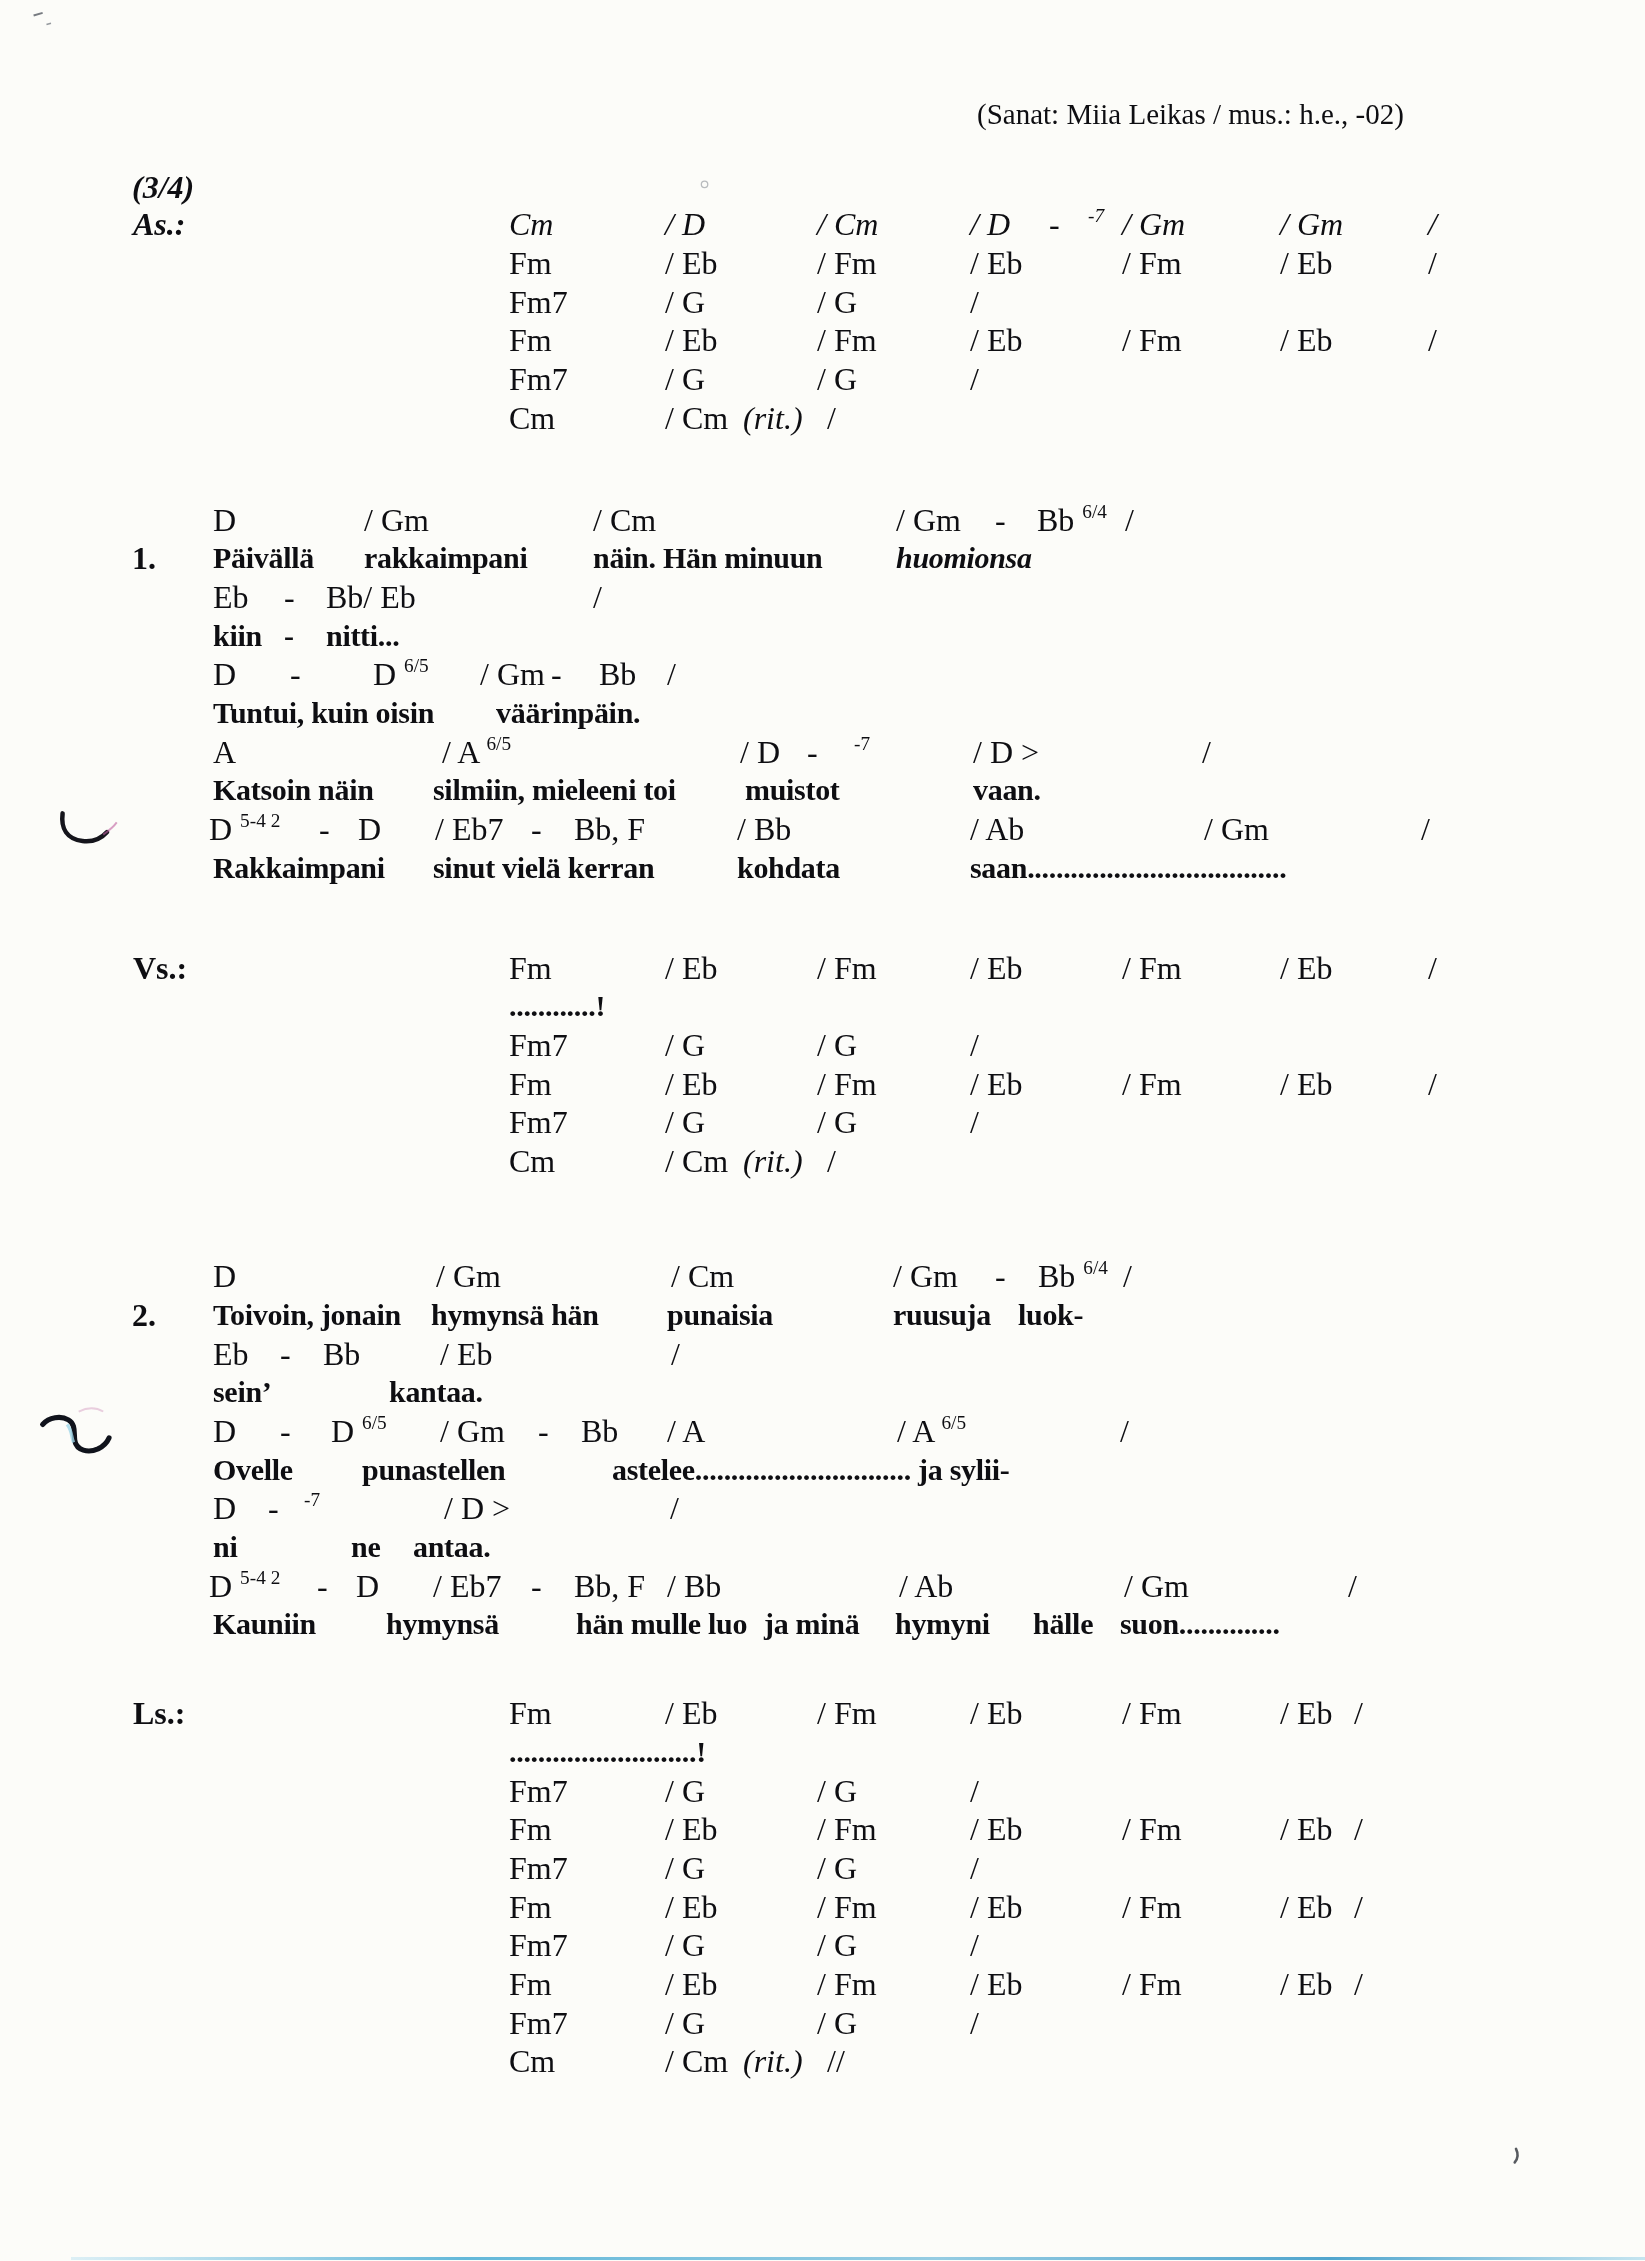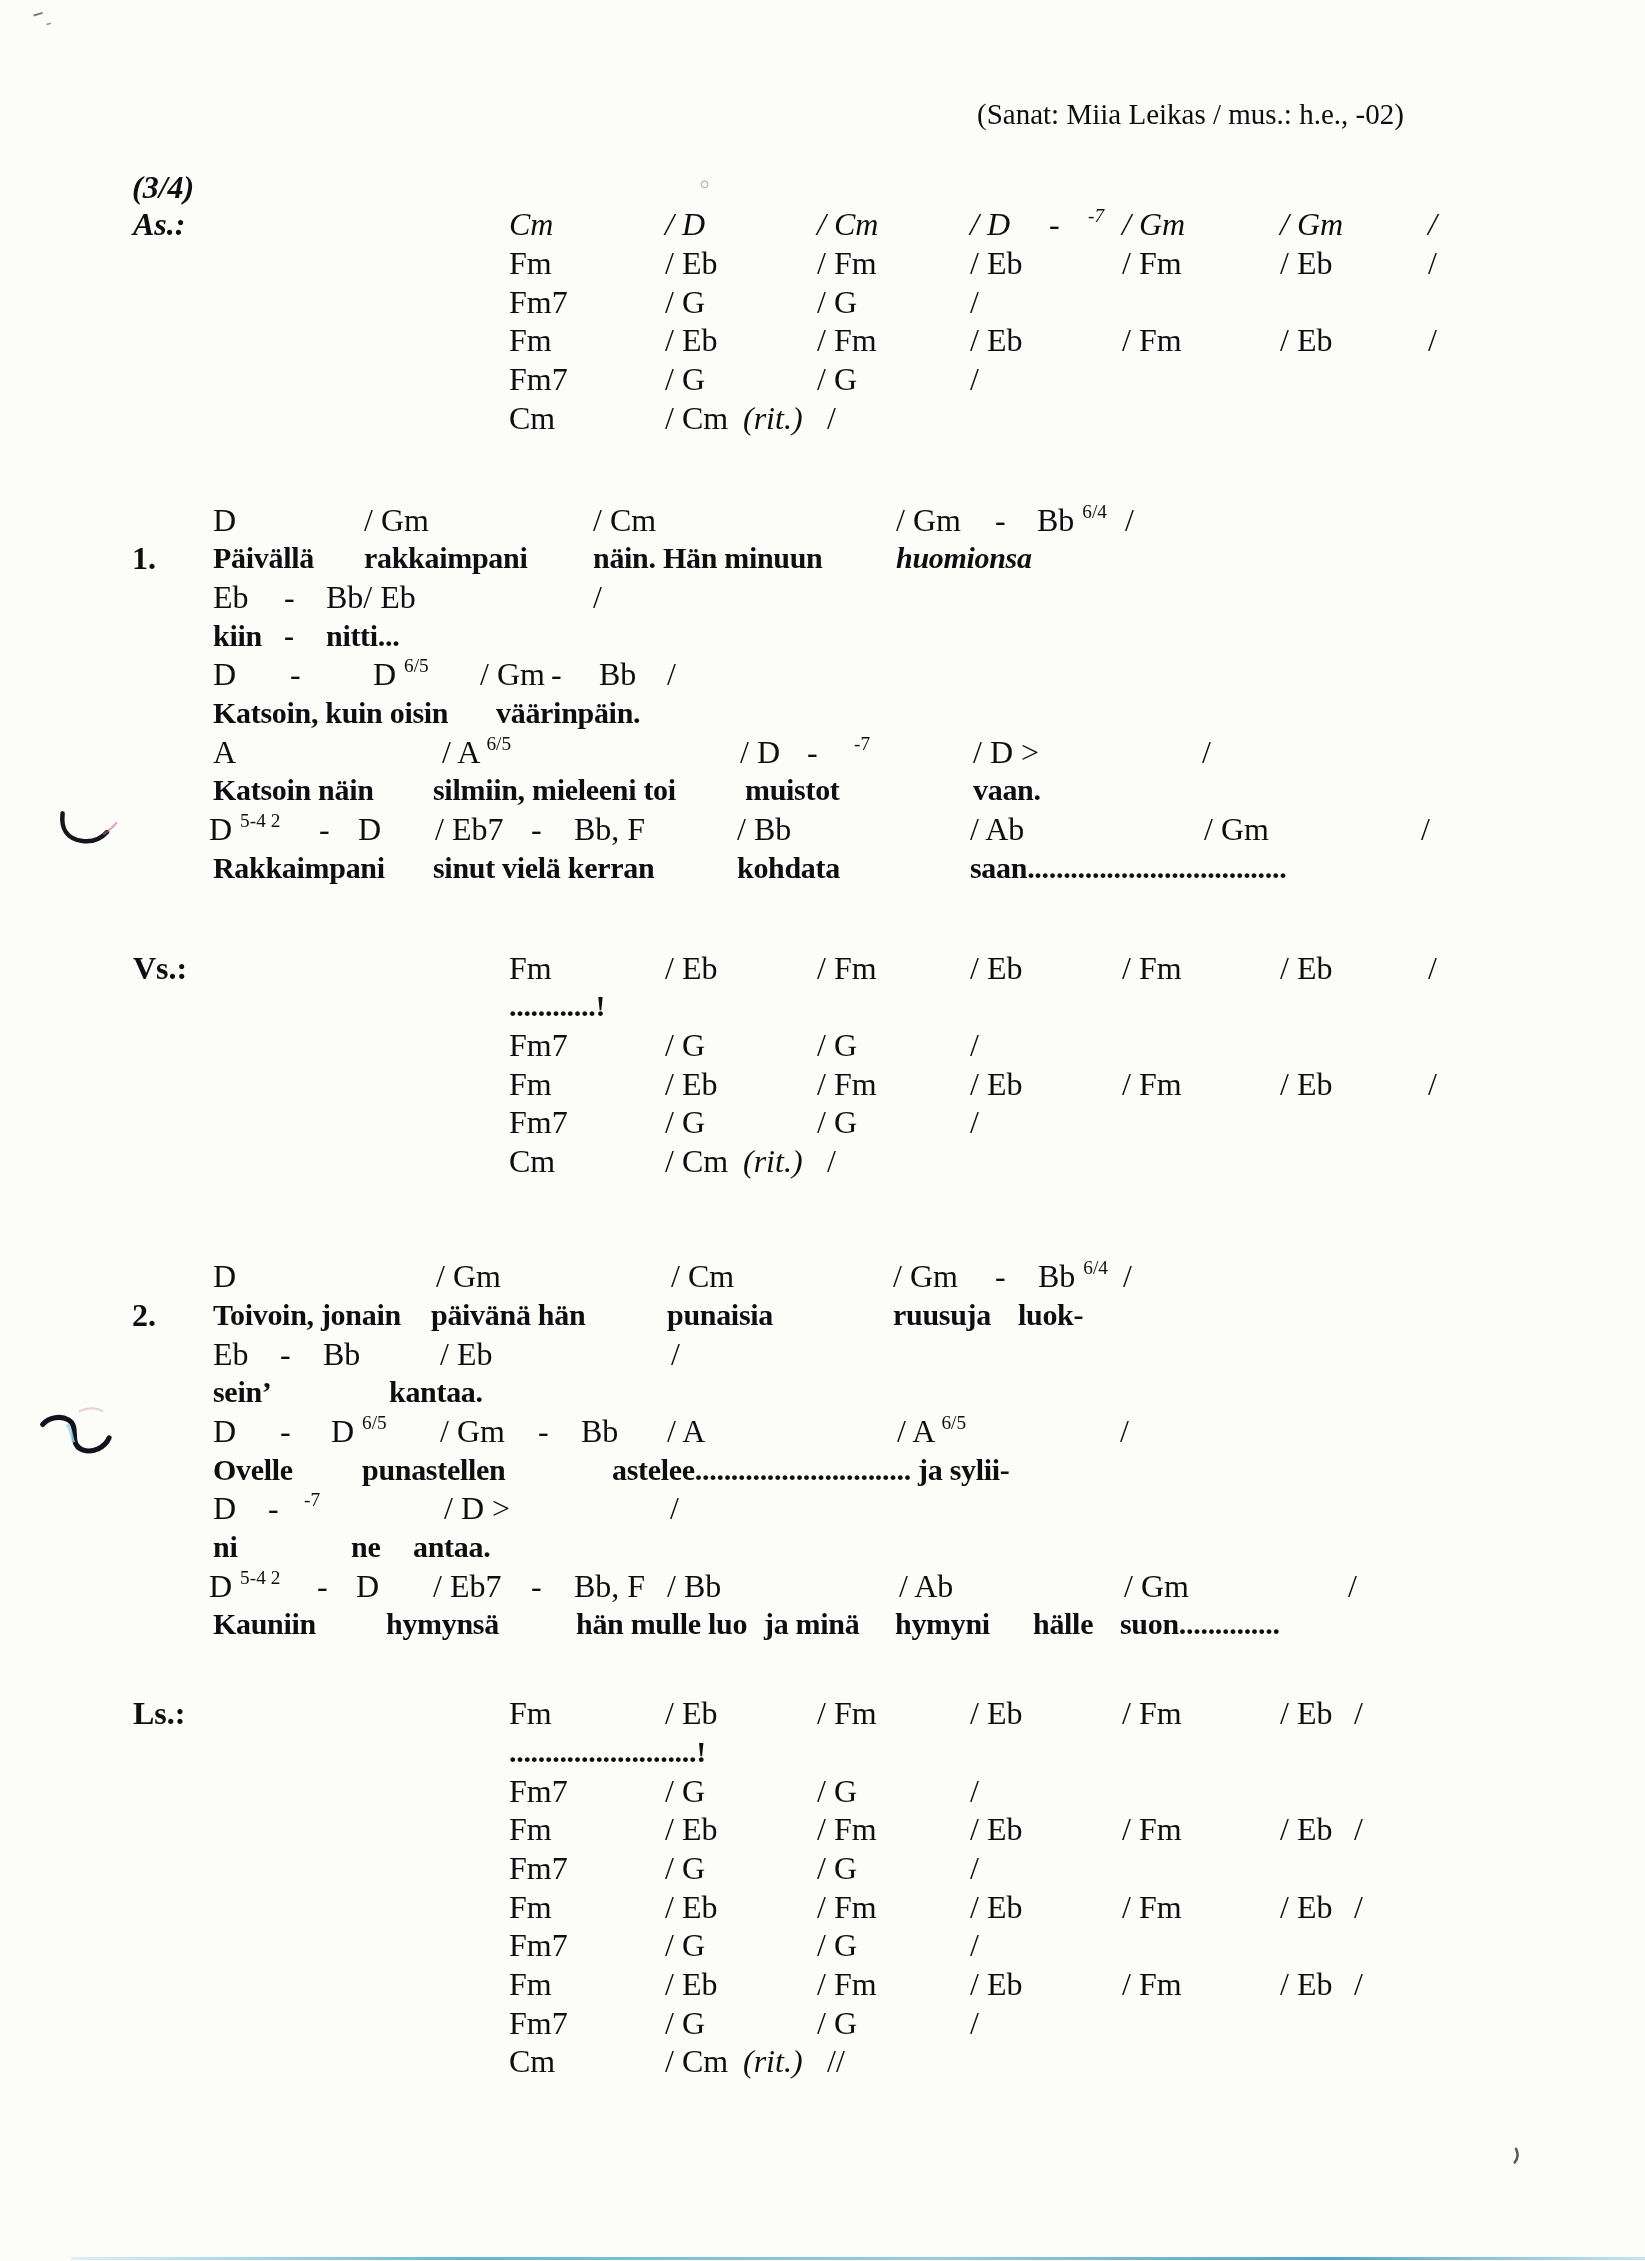--- a/index.html
+++ b/index.html
@@ -126,21 +126,21 @@
       <div class="row chord" style="top: 654px;">
         <span class="cell" style="left: 213px;"><span>D</span></span>
         <span class="cell" style="left: 290px;"><span>-</span></span>
         <span class="cell" style="left: 373px;"><span>D </span><span class="sup">6/5</span></span>
         <span class="cell" style="left: 480px;"><span>/ Gm</span></span>
         <span class="cell" style="left: 551px;"><span>-</span></span>
         <span class="cell" style="left: 599px;"><span>Bb</span></span>
         <span class="cell" style="left: 667px;"><span>/</span></span>
       </div>
       <div class="row lyric" style="top: 693px;">
-        <span class="cell" style="left: 213px;"><span>Katsoin, kuin oisin</span></span>
+        <span class="cell" style="left: 213px;"><span>Tuntui, kuin oisin</span></span>
         <span class="cell" style="left: 496px;"><span>väärinpäin.</span></span>
       </div>
       <div class="row chord" style="top: 732px;">
         <span class="cell" style="left: 213px;"><span>A</span></span>
         <span class="cell" style="left: 442px;"><span>/ A </span><span class="sup">6/5</span></span>
         <span class="cell" style="left: 740px;"><span>/ D</span></span>
         <span class="cell" style="left: 807px;"><span>-</span></span>
         <span class="cell" style="left: 854px;"><span class="sup">-7</span></span>
         <span class="cell" style="left: 973px;"><span>/ D &gt;</span></span>
         <span class="cell" style="left: 1202px;"><span>/</span></span>
@@ -214,21 +214,21 @@
         <span class="cell" style="left: 436px;"><span>/ Gm</span></span>
         <span class="cell" style="left: 671px;"><span>/ Cm</span></span>
         <span class="cell" style="left: 893px;"><span>/ Gm</span></span>
         <span class="cell" style="left: 995px;"><span>-</span></span>
         <span class="cell" style="left: 1038px;"><span>Bb </span><span class="sup">6/4</span></span>
         <span class="cell" style="left: 1123px;"><span>/</span></span>
       </div>
       <div class="row lyric" style="top: 1295px;">
         <span class="label" style="left: 132px;"><span>2.</span></span>
         <span class="cell" style="left: 213px;"><span>Toivoin, jonain</span></span>
-        <span class="cell" style="left: 431px;"><span>päivänä hän</span></span>
+        <span class="cell" style="left: 431px;"><span>hymynsä hän</span></span>
         <span class="cell" style="left: 667px;"><span>punaisia</span></span>
         <span class="cell" style="left: 893px;"><span>ruusuja</span></span>
         <span class="cell" style="left: 1018px;"><span>luok-</span></span>
       </div>
       <div class="row chord" style="top: 1334px;">
         <span class="cell" style="left: 213px;"><span>Eb</span></span>
         <span class="cell" style="left: 280px;"><span>-</span></span>
         <span class="cell" style="left: 323px;"><span>Bb</span></span>
         <span class="cell" style="left: 440px;"><span>/ Eb</span></span>
         <span class="cell" style="left: 671px;"><span>/</span></span>

